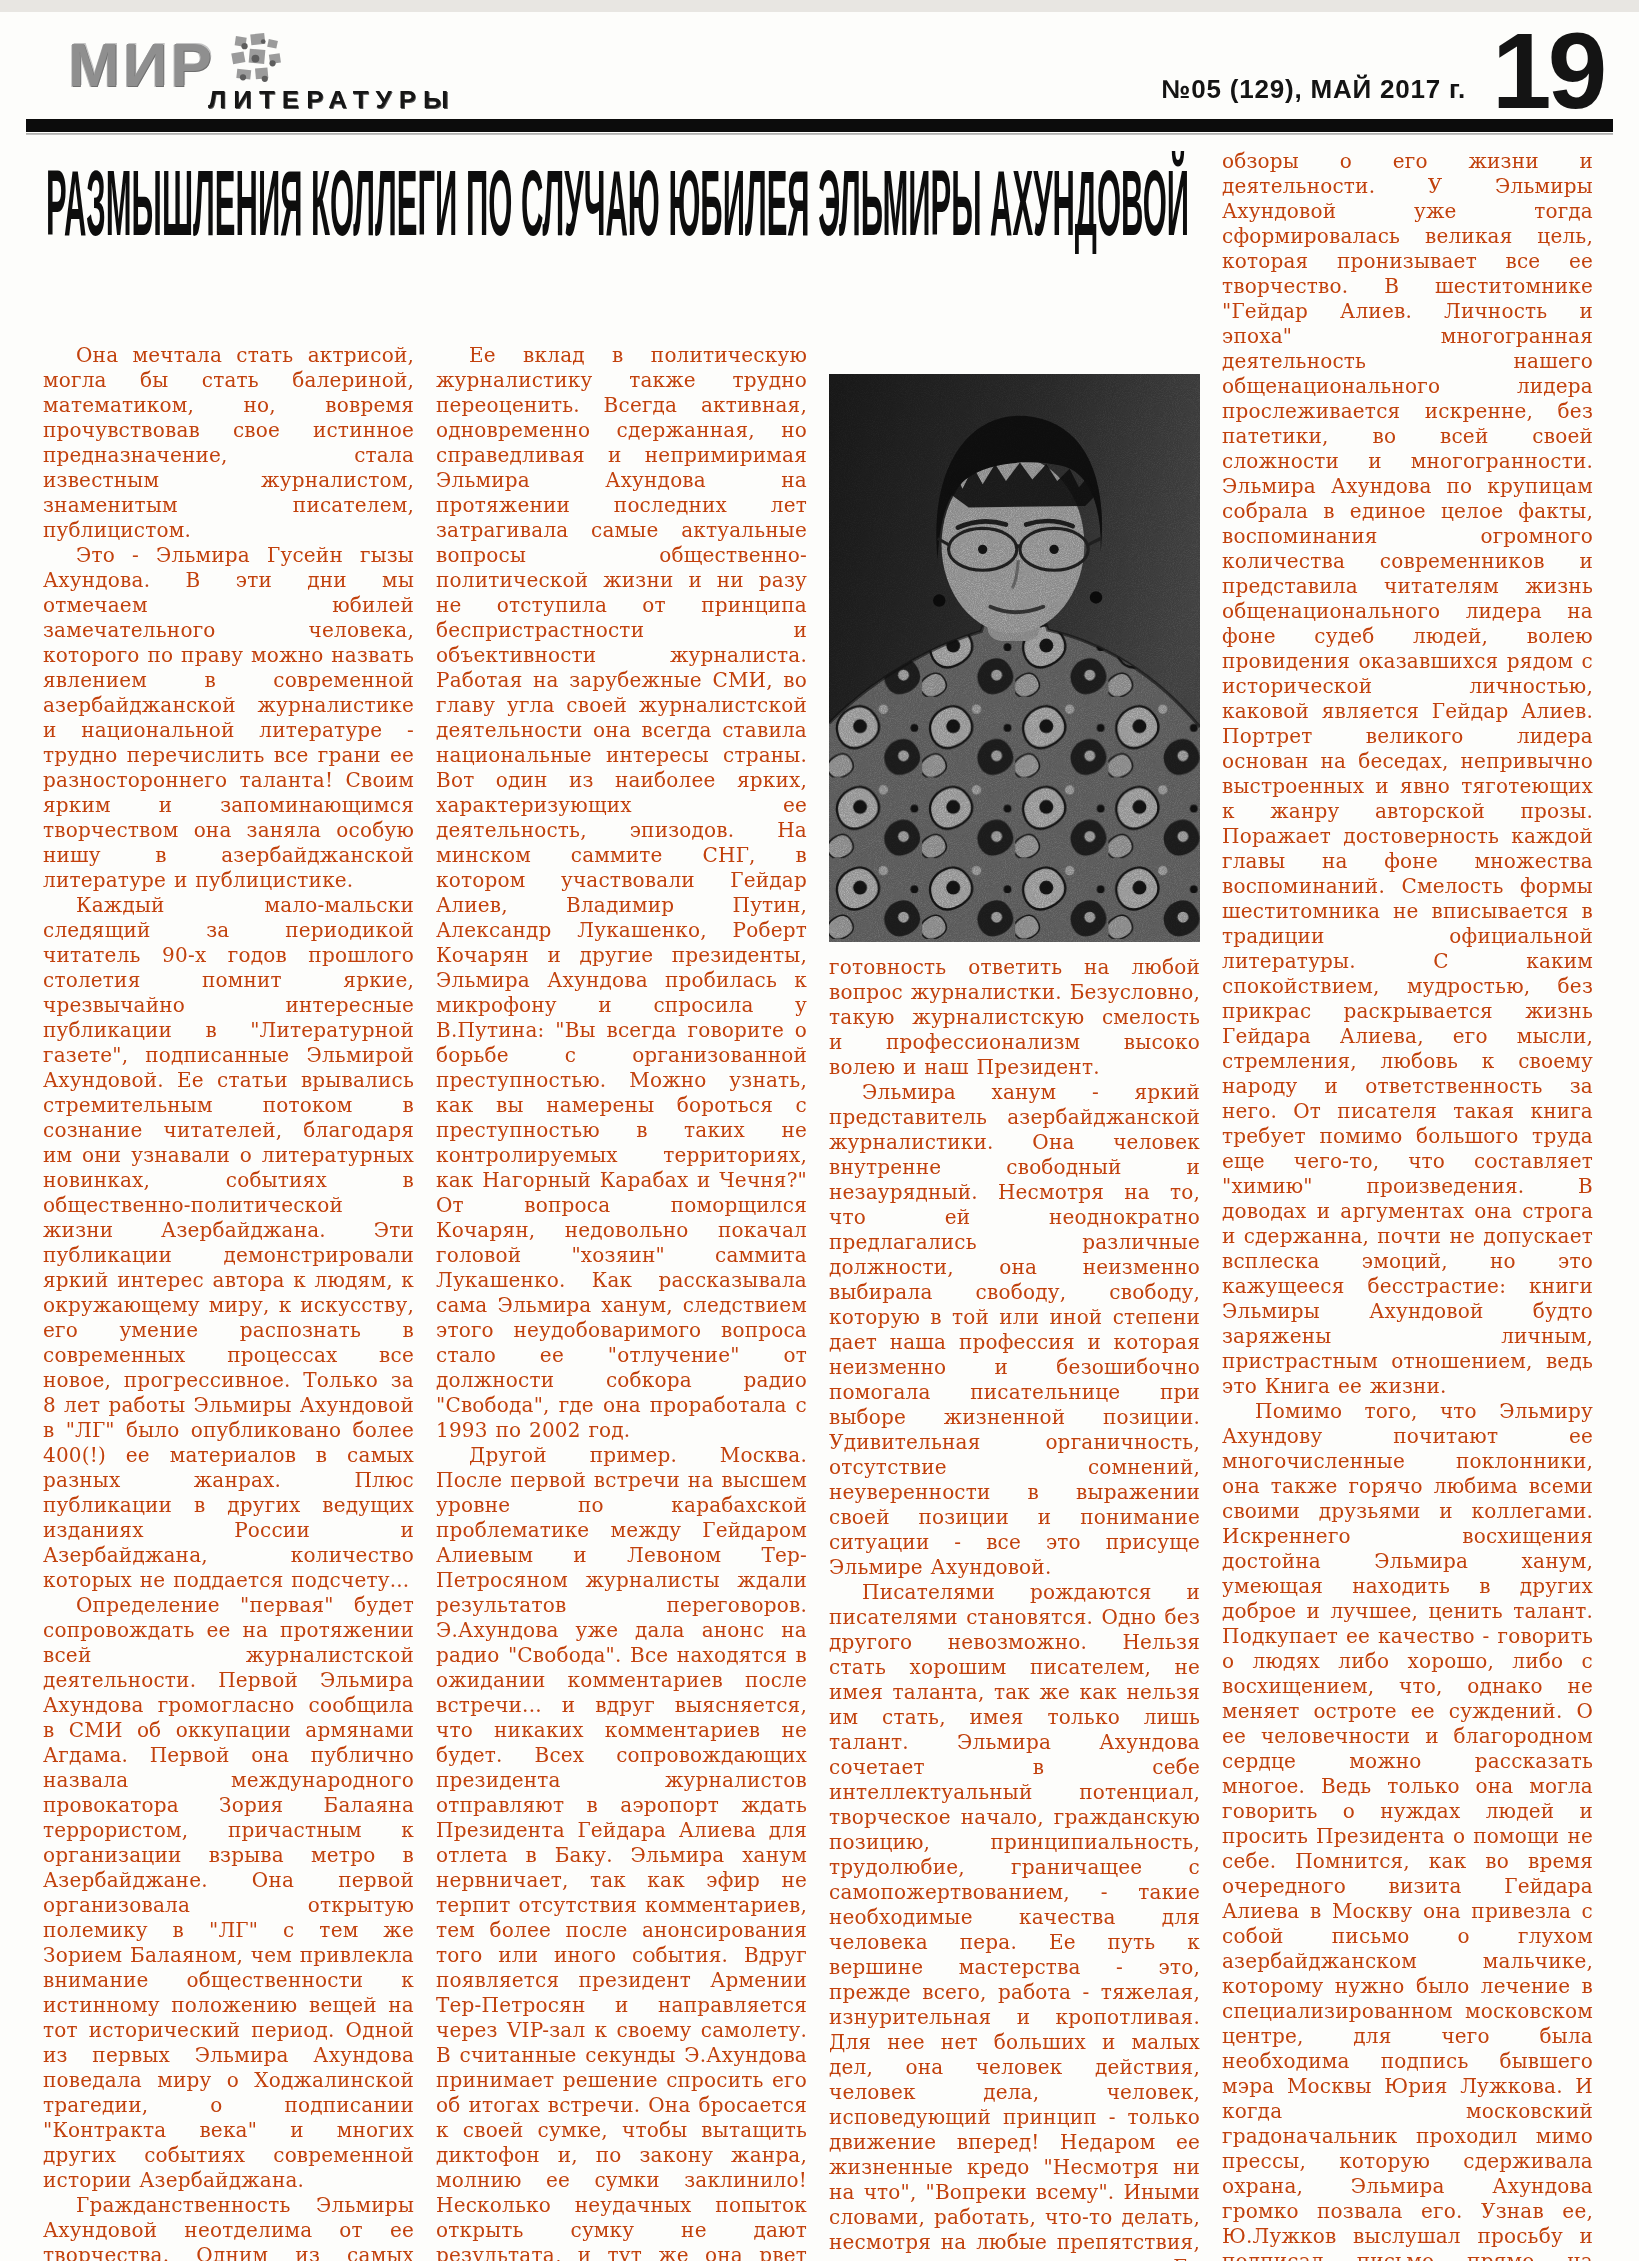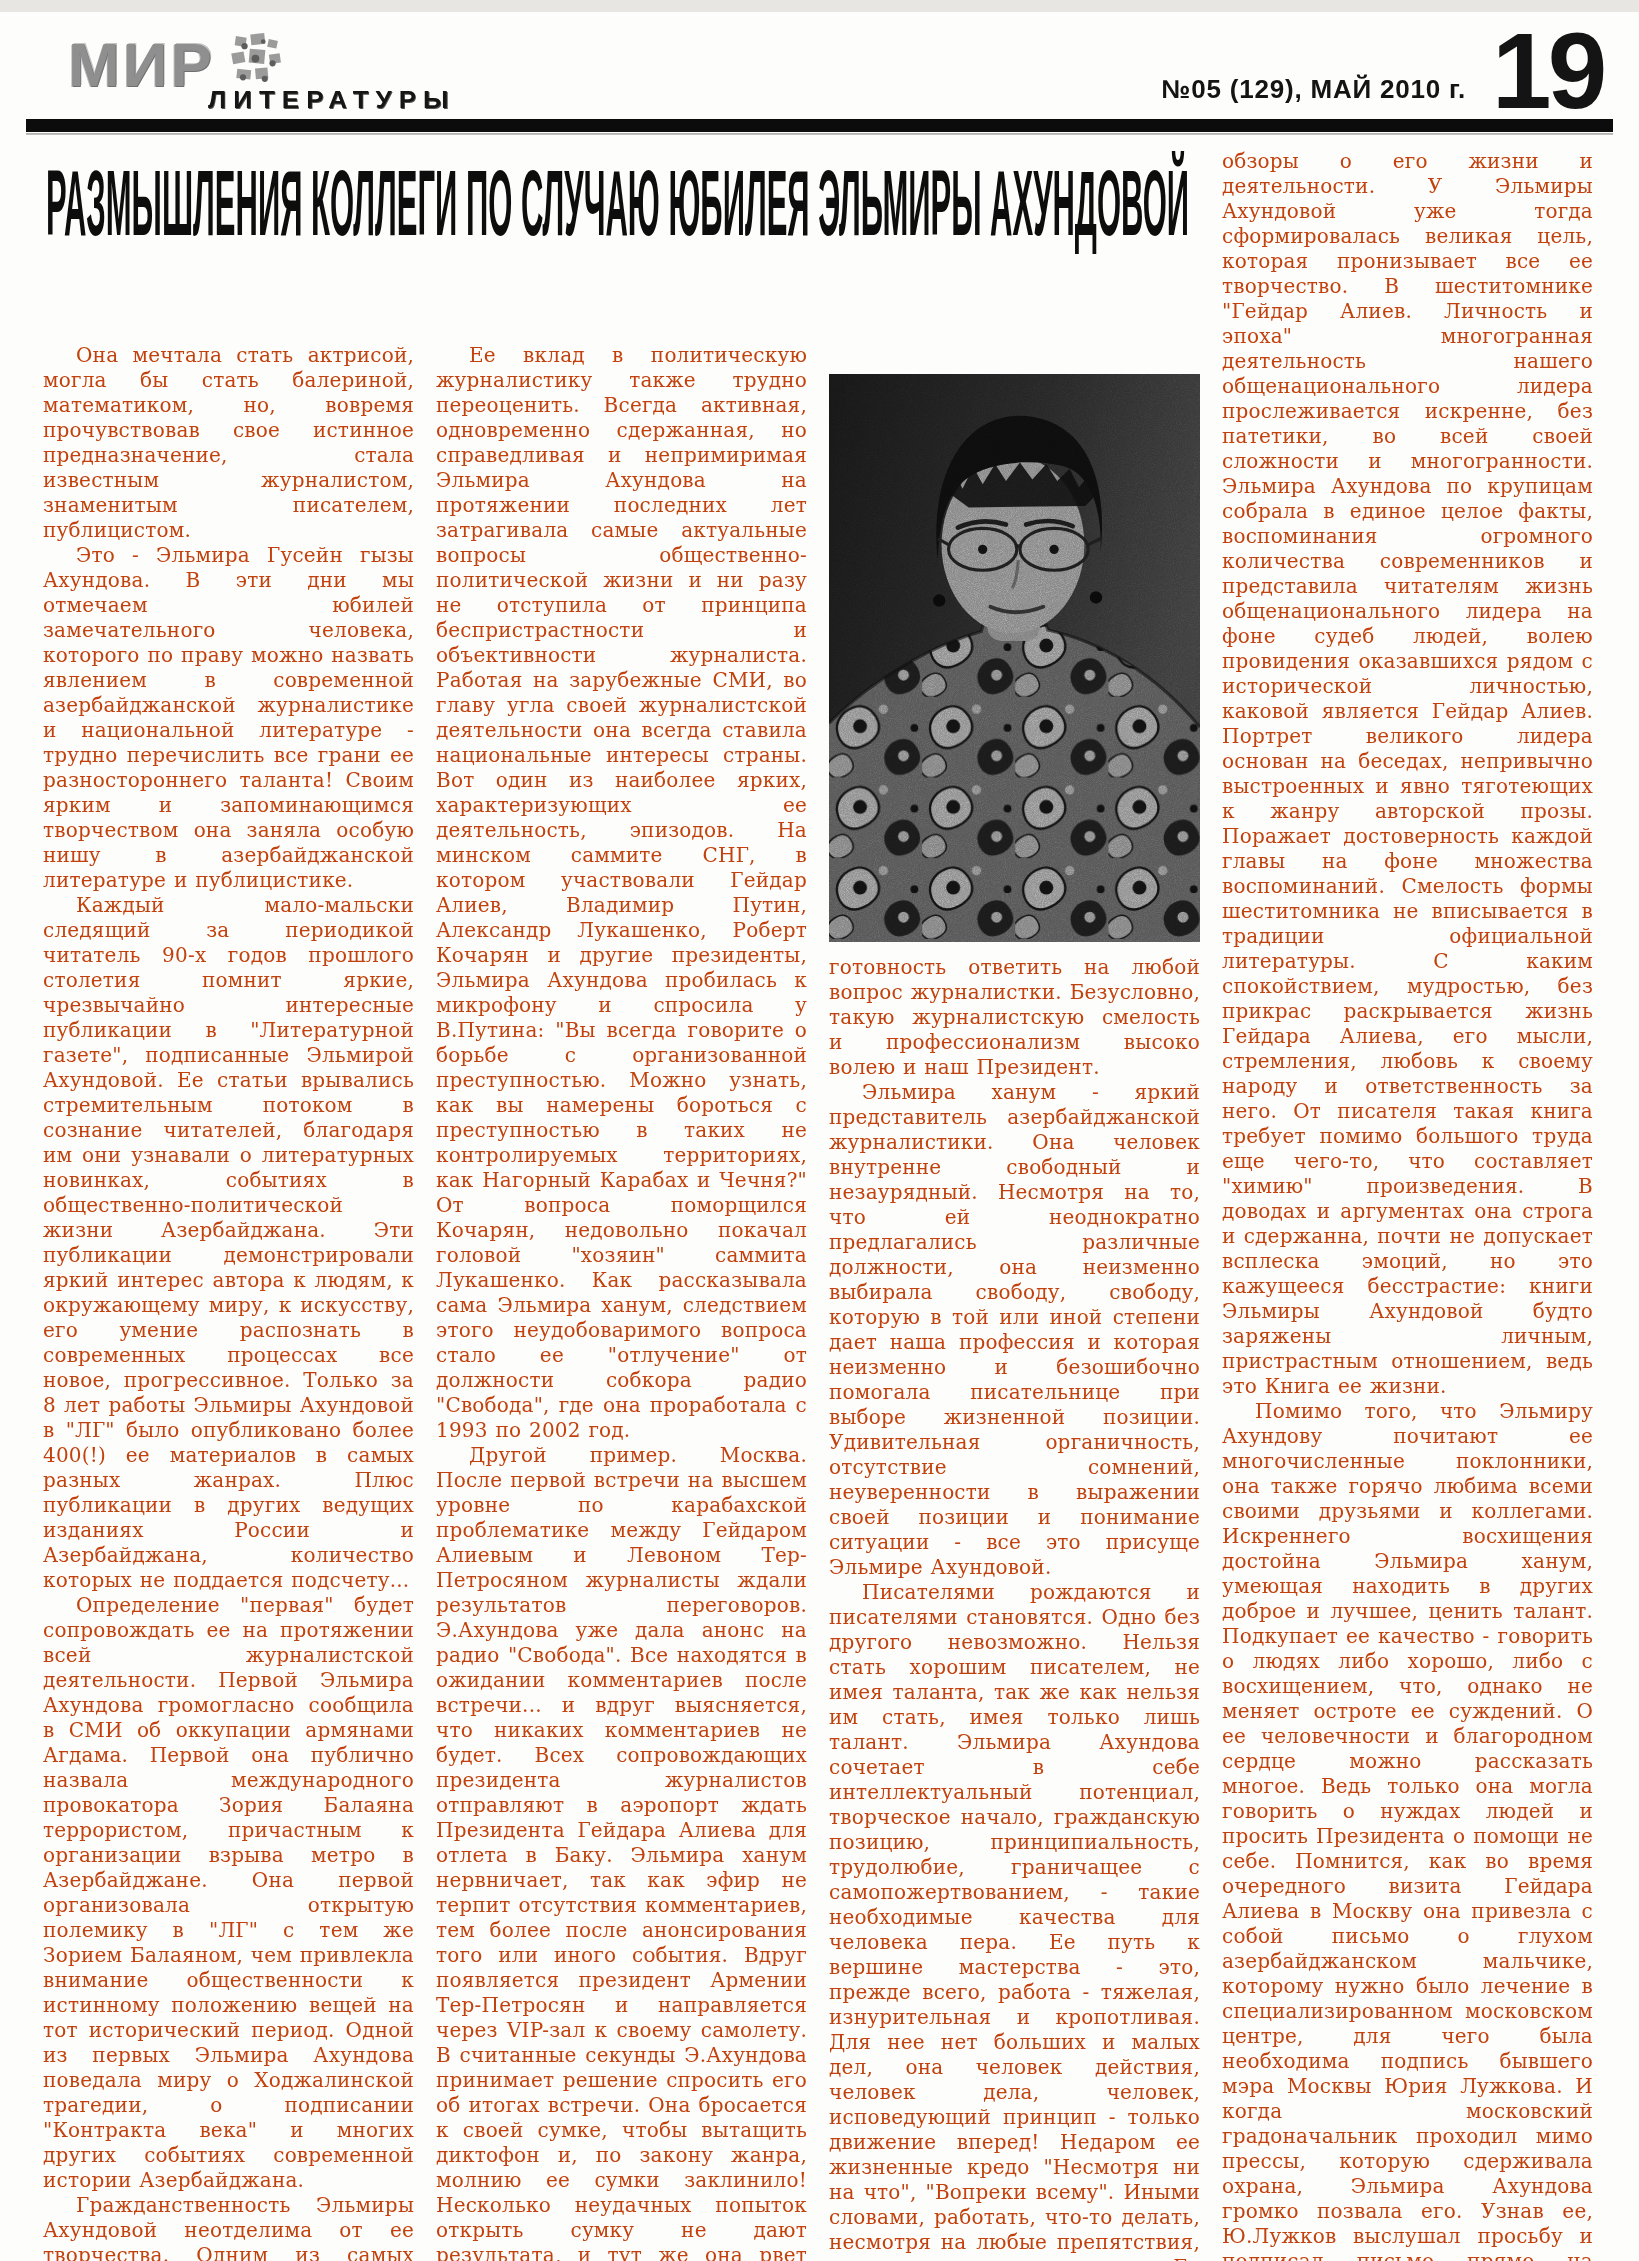--- a/index.html
+++ b/index.html
@@ -118,21 +118,21 @@
                 <circle cx="56" cy="40" r="4"></circle>
               <circle cx="18" cy="58" r="4"></circle>
                 <circle cx="46" cy="60" r="4"></circle>
             </g>
           </svg>
         </div>
       </div>
       <div class="masthead-sub">ЛИТЕРАТУРЫ</div>
     </div>
     <div class="header-right">
-      <div class="issue-line">№05 (129), МАЙ 2010 г.</div>
+      <div class="issue-line">№05 (129), МАЙ 2017 г.</div>
       <div class="page-number">19</div>
     </div>
   </div>
 
   <div class="rule"></div>
 
   <main class="content">
 
     <section class="left-zone">
       <h1 class="headline"><span>РАЗМЫШЛЕНИЯ КОЛЛЕГИ ПО СЛУЧАЮ ЮБИЛЕЯ ЭЛЬМИРЫ АХУНДОВОЙ</span></h1>

